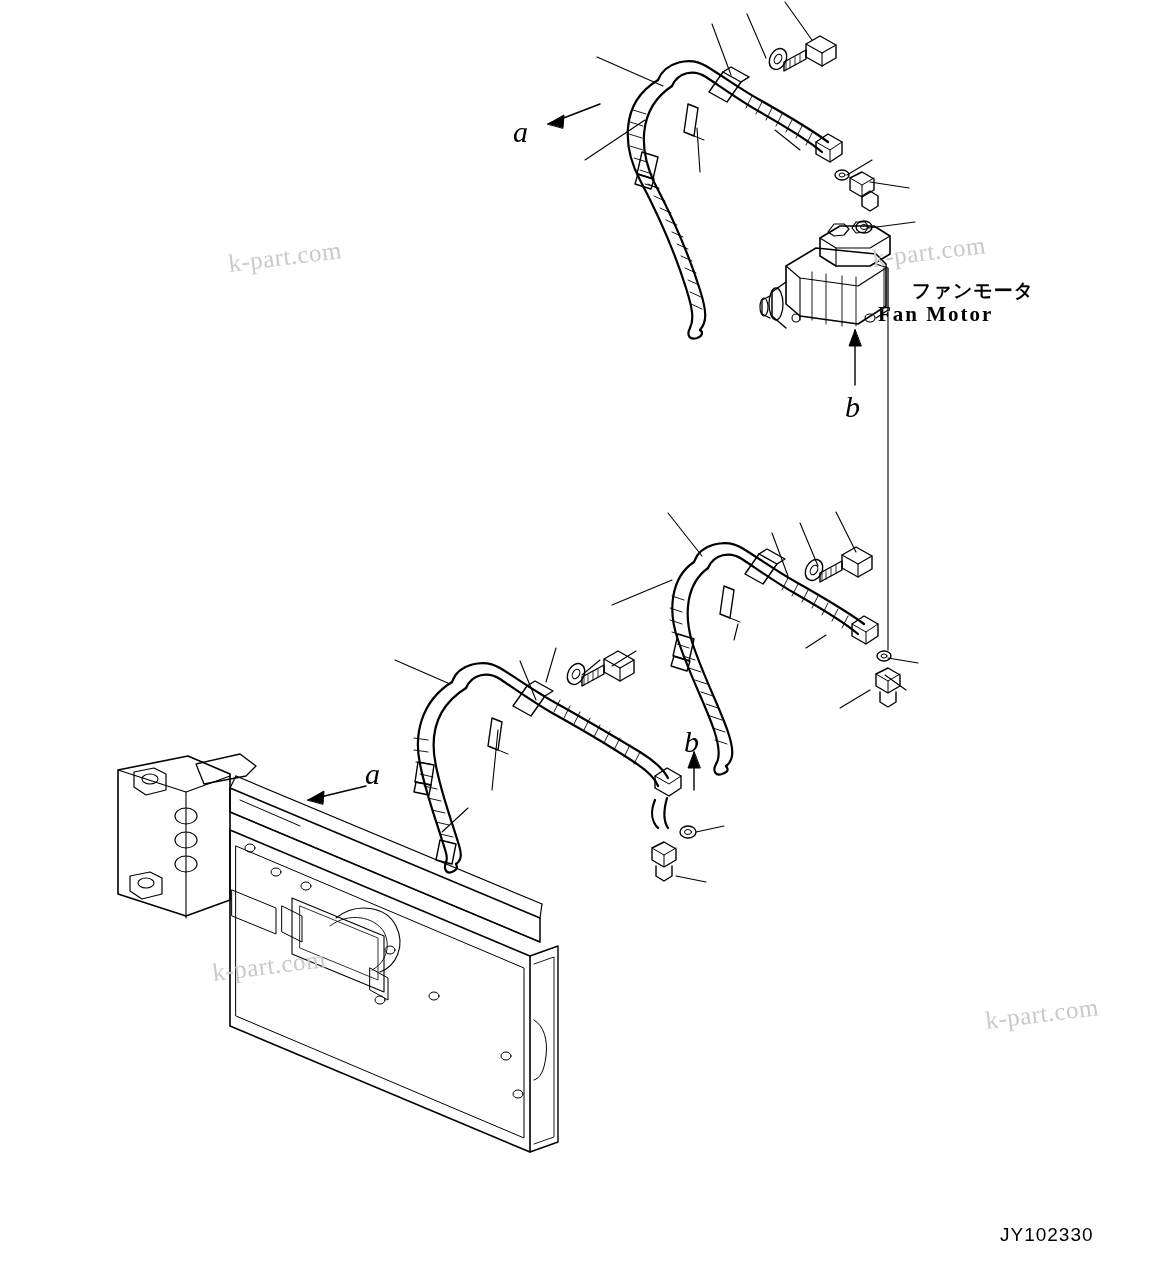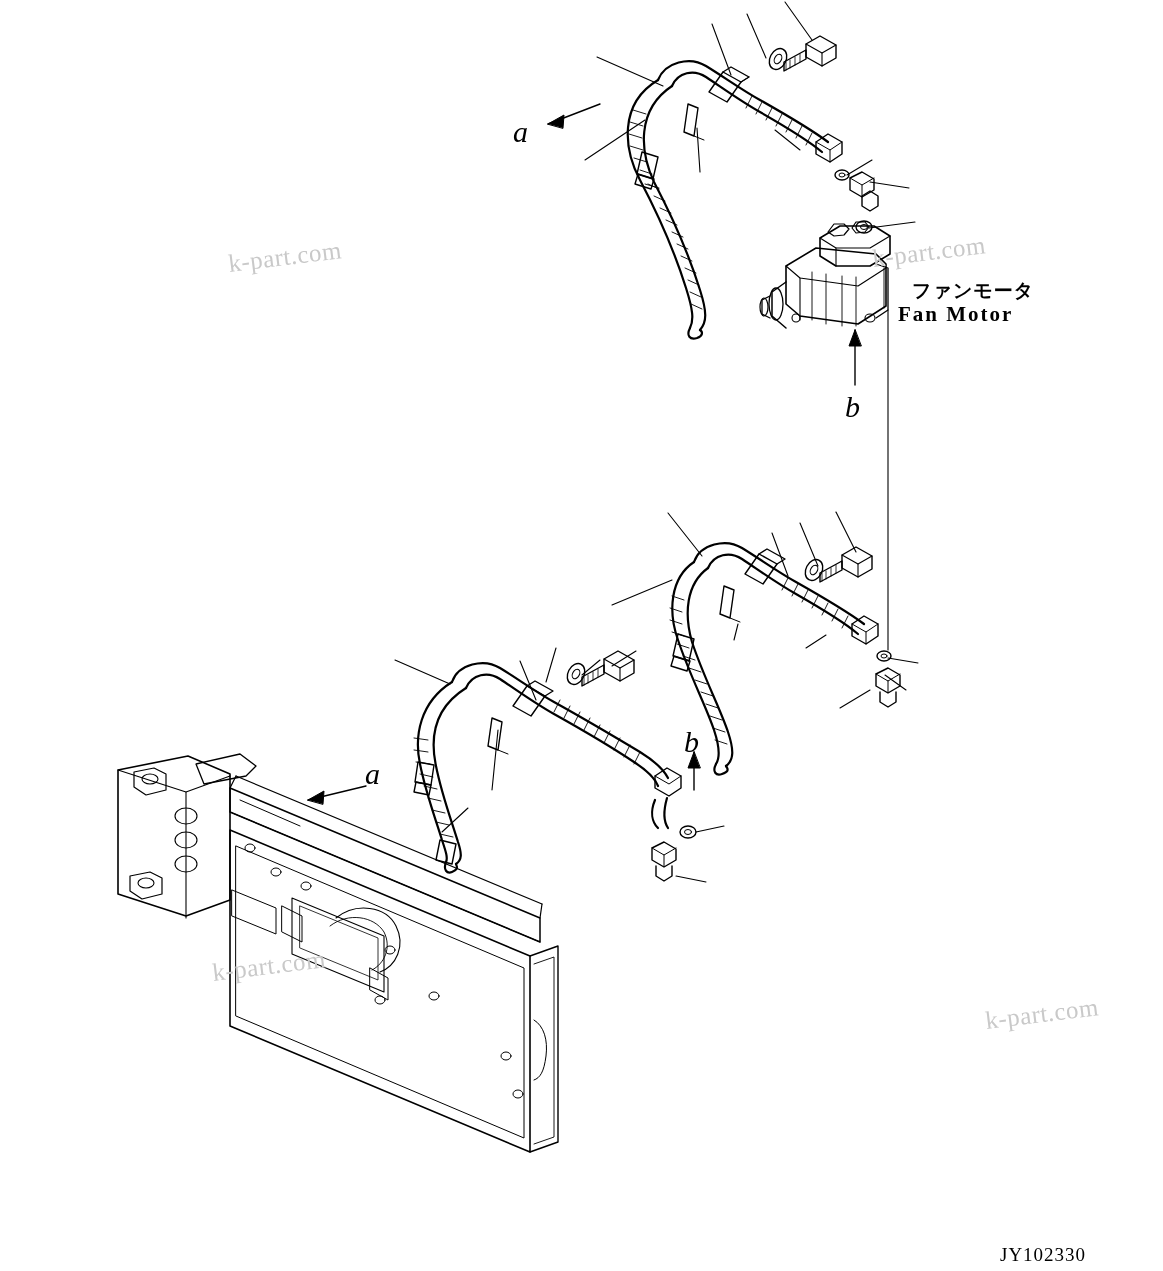--- a/index.html
+++ b/index.html
@@ -56,32 +56,31 @@
   #label-b-bottom { left: 684px; top: 725px; }
   #label-fanmotor-jp {
     left: 912px; top: 278px;
     font-family: "DejaVu Sans", sans-serif;
     font-size: 19px;
     font-weight: bold;
     letter-spacing: 1px;
     text-align: right;
   }
   #label-fanmotor-en {
-    left: 898px; top: 302px;
+    left: 878px; top: 302px;
     font-family: "Liberation Serif", serif;
     font-size: 21px;
     font-weight: bold;
     letter-spacing: 2px;
   }
   #label-drawing-number {
     left: 1000px; top: 1224px;
-    font-family: Liberation Serif, serif;
+    font-family: Liberation Sans, sans-serif;
     font-size: 19px;
     letter-spacing: 1px;
-    margin-top: 20px;
   }
 </style>
 </head>
 <body>
 
 <div id="diagram-root">
 
   <svg class="diagram" viewBox="0 0 1163 1271">
     <g fill="none" stroke="#000" stroke-width="1.6" stroke-linecap="round" stroke-linejoin="round">
 

